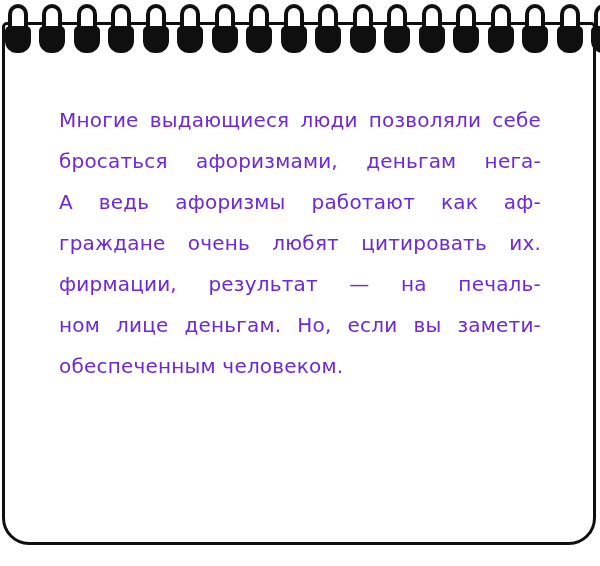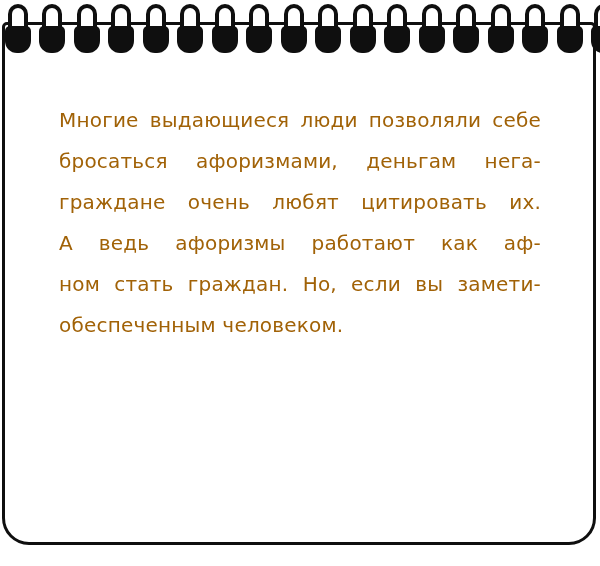--- a/index.html
+++ b/index.html
@@ -69,21 +69,21 @@
     position: absolute;
     left: 59px;
     top: 100px;
     width: 482px;
     z-index: 2;
   }
   .line {
     font-family: "DejaVu Sans", sans-serif;
     font-size: 20px;
     line-height: 41px;
-    color: #a16207;
+    color: #6d28d9;
     text-align: justify;
     text-align-last: justify;
     letter-spacing: 0.2px;
   }
   .line.last {
     text-align: right;
     text-align-last: left;
   }
 </style>
 </head>
@@ -164,19 +164,20 @@
     </div>
       <div class="ring">
       <div class="ring-loop"></div>
       <div class="ring-hole"></div>
     </div>
     </div>
 
   <div class="note">
     <div class="line">Многие выдающиеся люди позволяли себе</div>
     <div class="line">бросаться афоризмами, деньгам нега-</div>
+    <div class="line">А ведь афоризмы работают как аф-</div>
     <div class="line">граждане очень любят цитировать их.</div>
-    <div class="line">А ведь афоризмы работают как аф-</div>
-    <div class="line">ном стать граждан. Но, если вы замети-</div>
+    <div class="line">фирмации, результат — на печаль-</div>
+    <div class="line">ном лице деньгам. Но, если вы замети-</div>
     <div class="line last">обеспеченным человеком.</div>
   </div>
 
 </div>
 
 </body></html>

